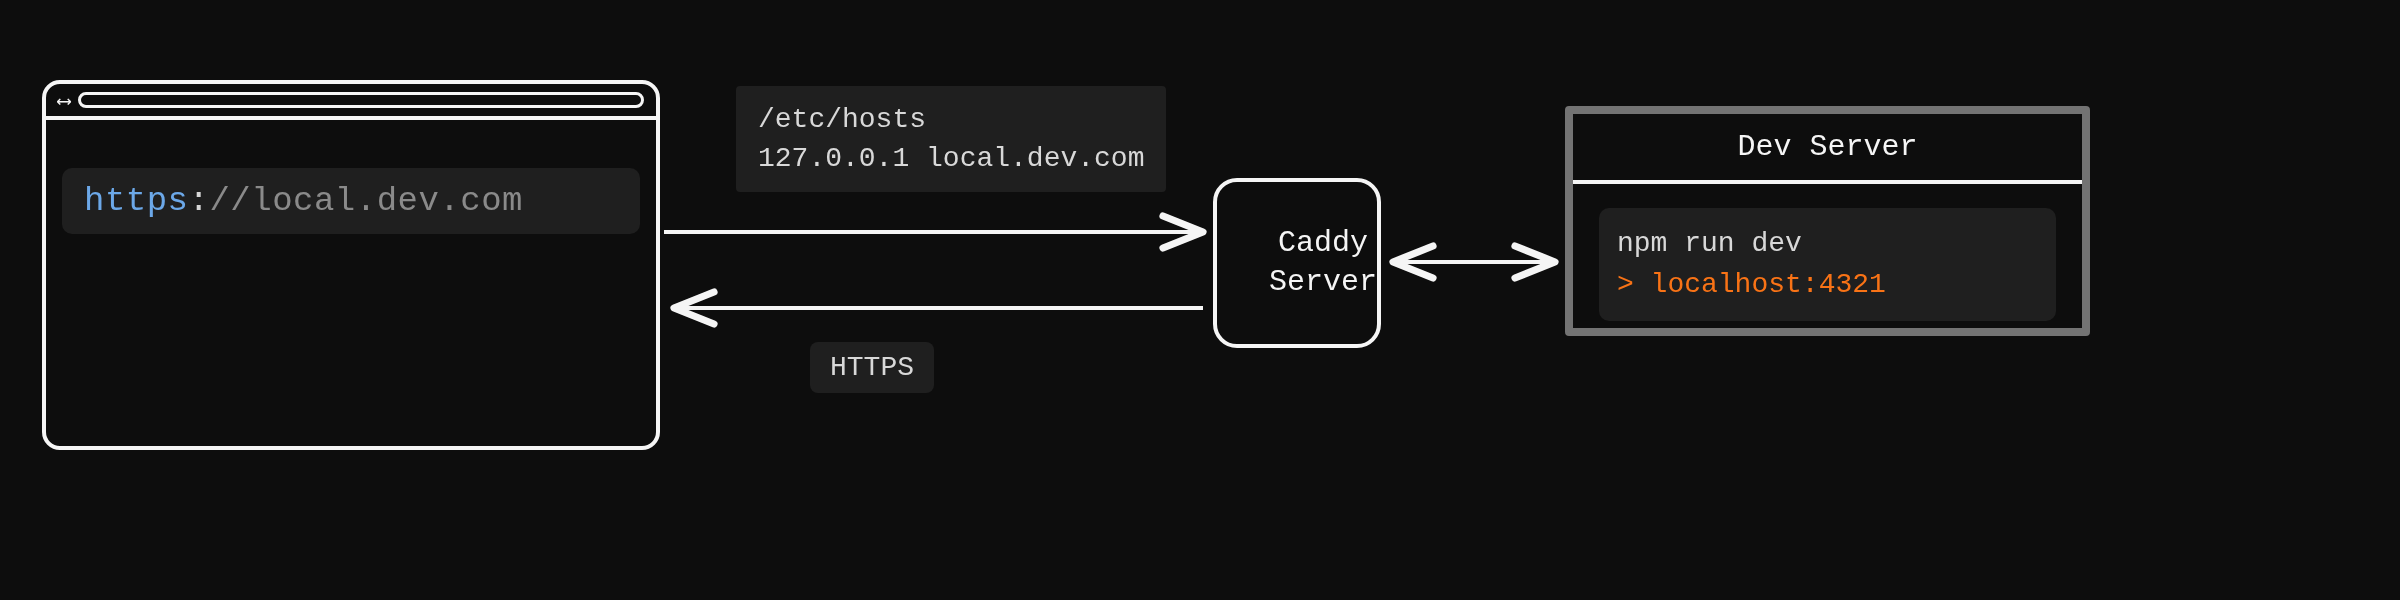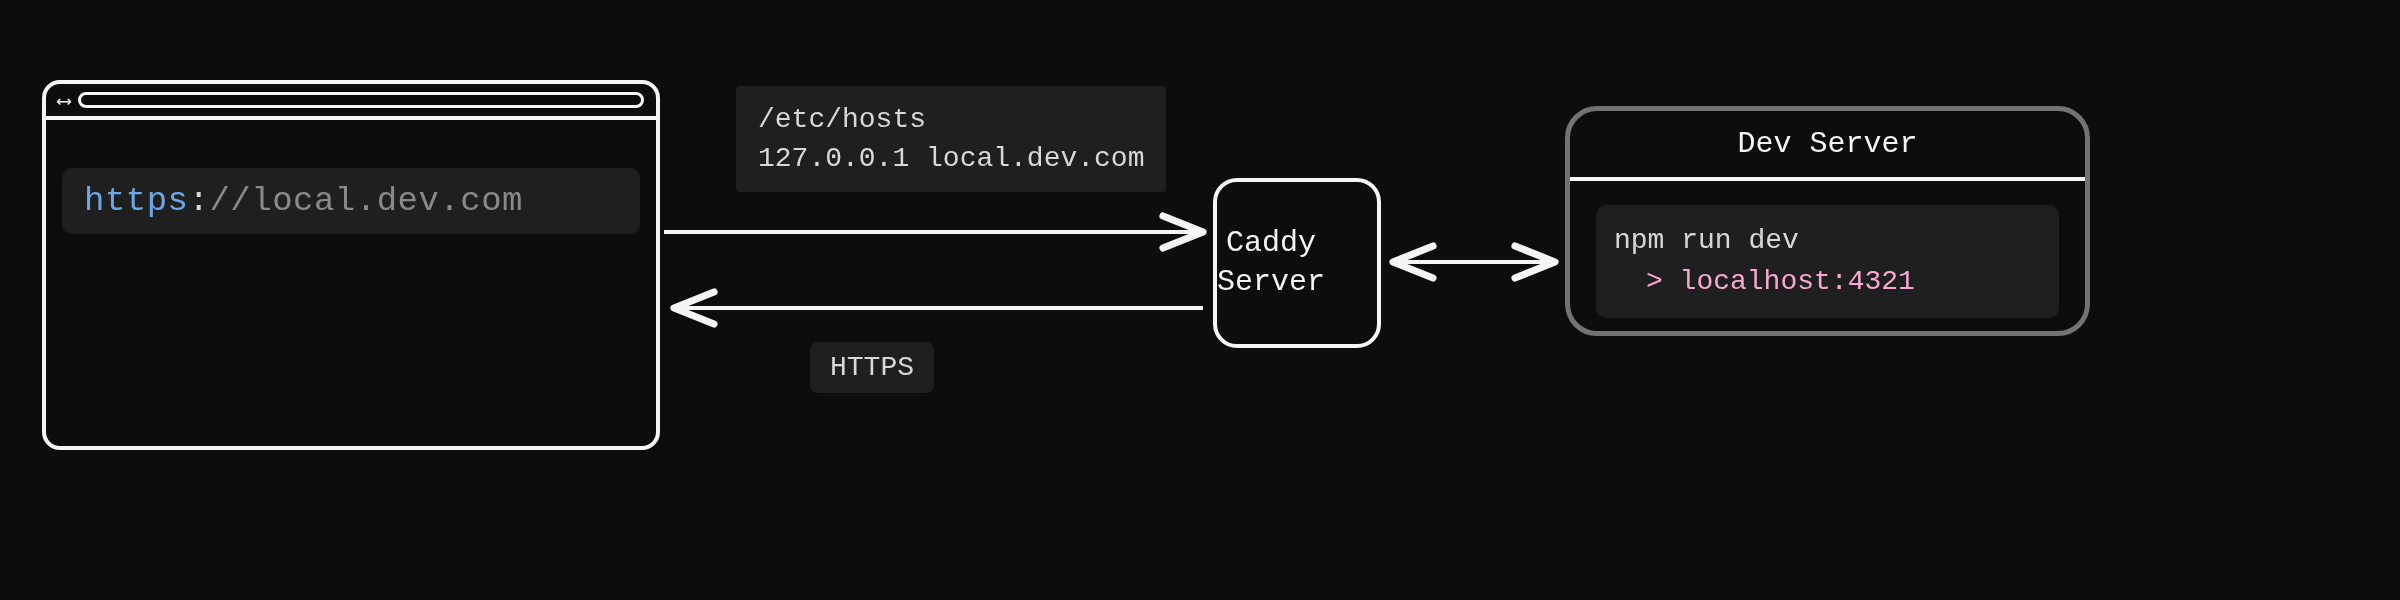--- a/index.html
+++ b/index.html
@@ -92,37 +92,37 @@
     .caddy-box {
       position: absolute;
       left: 1213px;
       top: 178px;
       width: 168px;
       height: 170px;
       border: 4px solid #f5f5f5;
       border-radius: 24px;
       display: flex;
       align-items: center;
-      justify-content: flex-start;
+      justify-content: flex-end;
       text-align: center;
       font-size: 30px;
       color: #f5f5f5;
       line-height: 1.3;
       font-family: 'Courier New', Consolas, monospace;
     }
     
     
     .devserver-box {
       position: absolute;
       left: 1565px;
       top: 106px;
       width: 525px;
       height: 230px;
-      border: 5px solid #737373;
-      border-radius: 32px;
+      border: 8px solid #737373;
+      border-radius: 4px;
     }
     .devserver-header {
       height: 70px;
       border-bottom: 4px solid #f5f5f5;
       display: flex;
       align-items: center;
       justify-content: center;
       font-size: 30px;
       color: #f5f5f5;
       font-family: 'Courier New', Consolas, monospace;
@@ -132,21 +132,21 @@
     }
     .terminal-box {
       background: #1f1f1f;
       border-radius: 10px;
       padding: 16px 18px;
       font-size: 28px;
       line-height: 1.45;
       font-family: 'Courier New', Consolas, monospace;
     }
     .terminal-cmd { color: #d8d8d8; }
-    .terminal-out { color: #f9a8d4; margin-left: 32px; }
+    .terminal-out { color: #f97316; }
     
     
     .arrows {
       position: absolute;
       top: 0;
       left: 0;
       width: 100%;
       height: 100%;
       pointer-events: none;
     }

